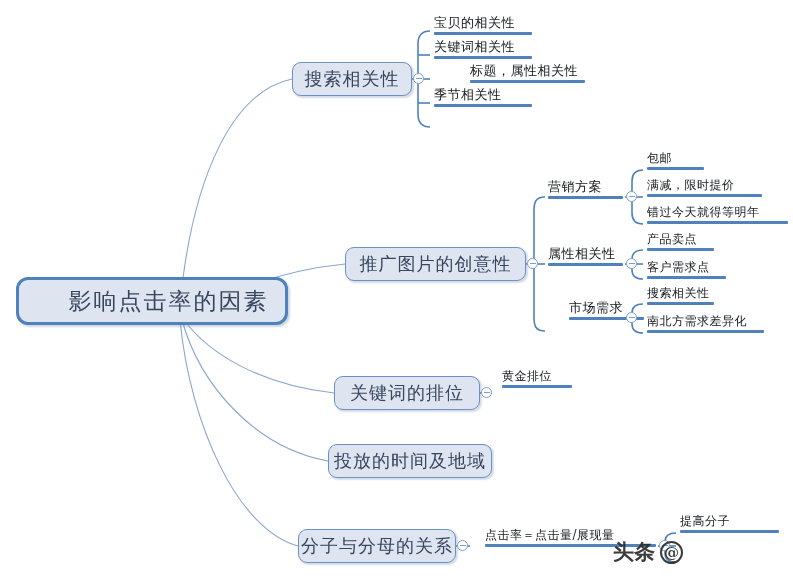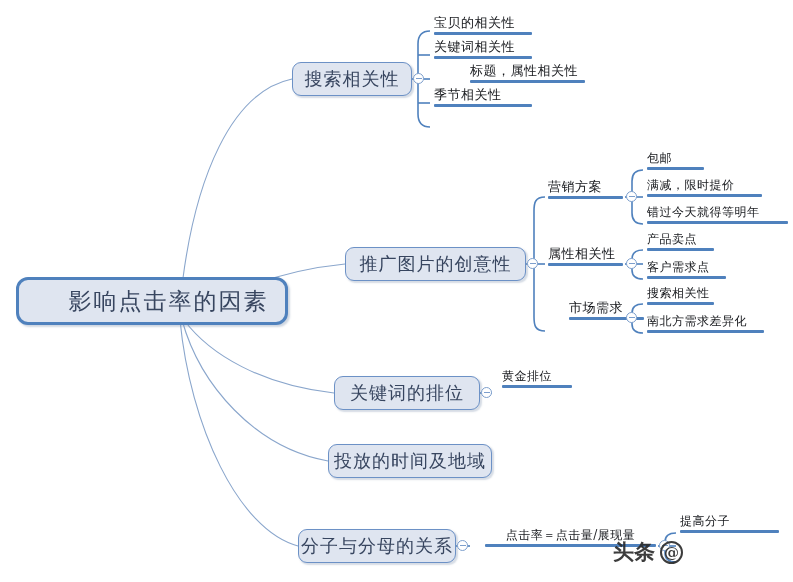--- a/index.html
+++ b/index.html
@@ -288,21 +288,21 @@
 
   <div class="branch-node" style="left:328px; top:444px; width:164px; height:34px;">
     <span>投放的时间及地域</span>
   </div>
 
   <div class="branch-node" style="left:298px; top:529px; width:158px; height:34px;">
     <span>分子与分母的关系</span>
   </div>
   <div class="toggle" style="left:457px; top:540px;"></div>
 
-  <div class="ul-node small" style="left:482px; top:529px; width:176px;text-align:center;">
+  <div class="ul-node small" style="left:482px; top:529px; width:176px;">
     <span>点击率＝点击量/展现量</span>
     <span class="bar"></span>
   </div>
   <div class="toggle" style="left:659px; top:540px;"></div>
 
   <div class="ul-node small" style="left:677px; top:515px; width:104px;">
     <span>提高分子</span>
     <span class="bar"></span>
   </div>
 

